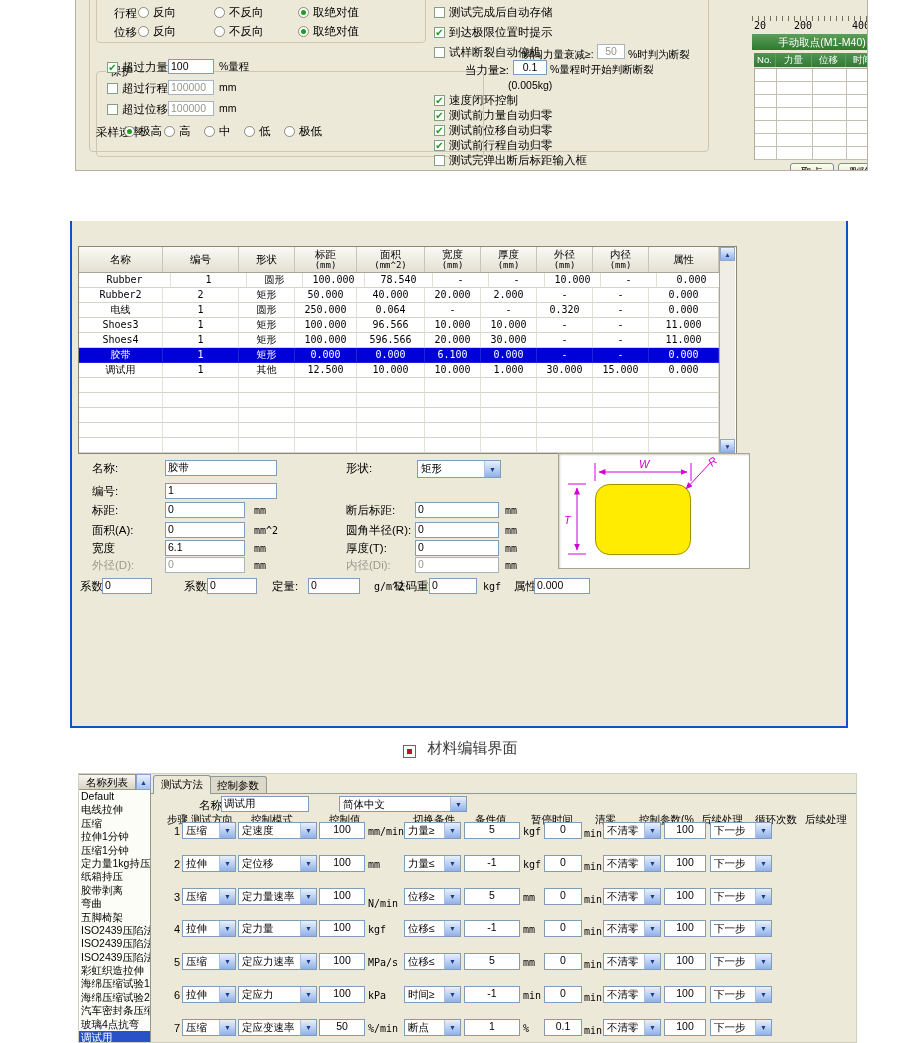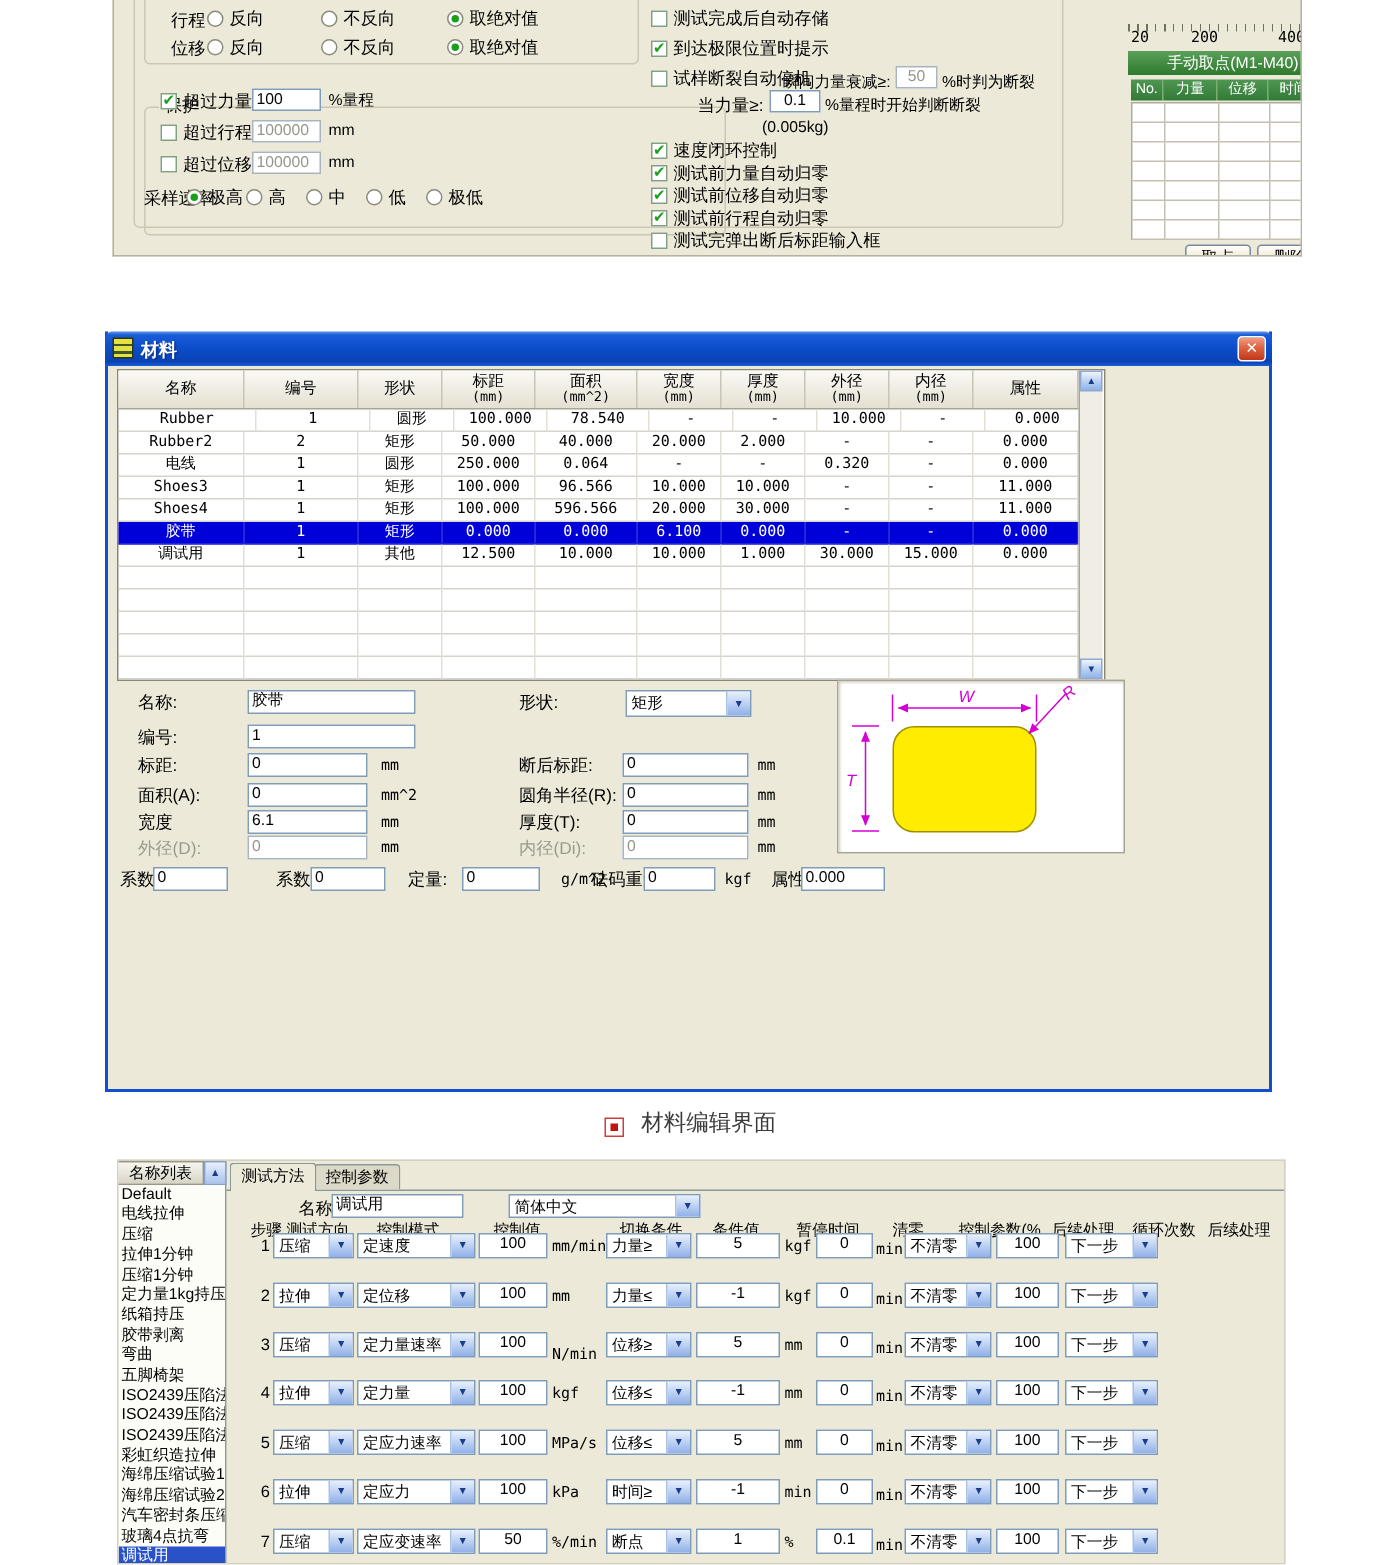--- a/index.html
+++ b/index.html
@@ -245,25 +245,20 @@
       <div class="sq" style="left:118px;top:129px;"></div>
       <div id="mp-btns">
           <div class="xpbtn" style="left: 38px; top: 147px; width: 44px; height: 18px;">取点</div>
           <div class="xpbtn" style="left: 86px; top: 147px; width: 44px; height: 18px;">删除</div>
         </div>
     </div>
   </section>
 
 
   <section id="sec2">
-    <div id="s2-title">
-      <span id="s2-icon"></span>
-      <span id="s2-title-text">材料</span>
-      <span id="s2-close"><span>✕</span></span>
-    </div>
     <div id="s2-body">
       <div id="s2-table">
         <div id="mt-main">
             <div class="mt-hrow">
               <div class="mt-hcell" style="width: 84px;">
                 <span>名称</span>
               </div>
               <div class="mt-hcell" style="width: 76px;">
                 <span>编号</span>
               </div>

